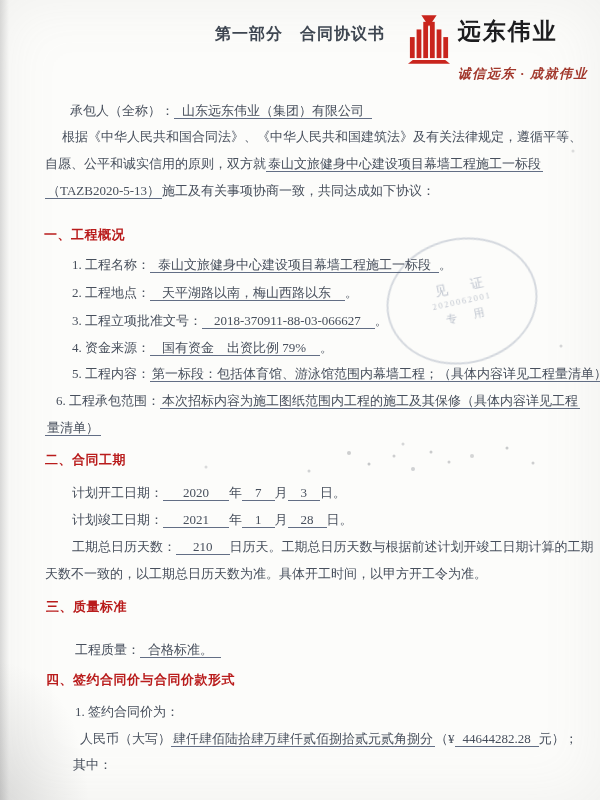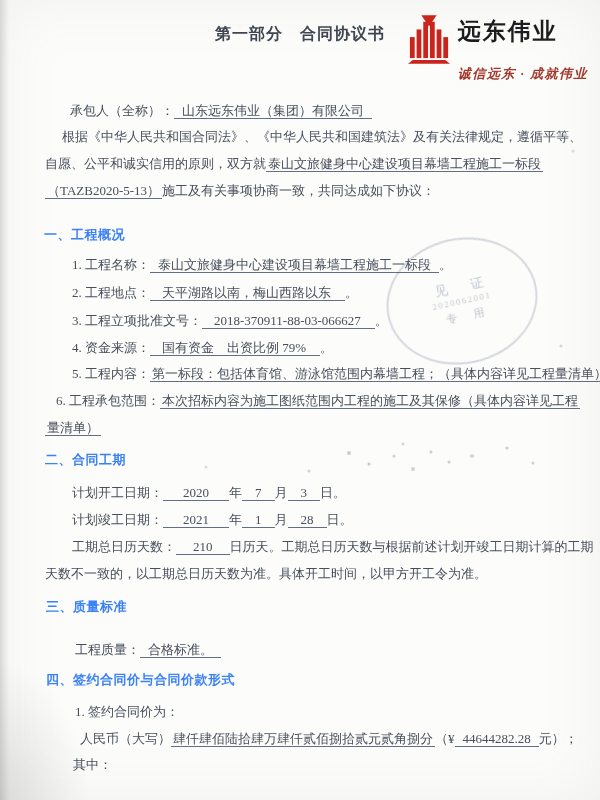--- a/index.html
+++ b/index.html
@@ -8,21 +8,21 @@
     background:#fcfcfa;
     font-family:"Liberation Serif","DejaVu Serif",serif;
     color:#464e5b;
     box-shadow:inset 0 0 60px rgba(140,140,135,0.10);
   }
   .edge-left{position:absolute;left:0;top:0;width:10px;height:800px;
     background:linear-gradient(to right,rgba(110,110,112,0.22),rgba(110,110,112,0) 90%);}
   .corner-bl{position:absolute;left:0;bottom:0;width:90px;height:140px;
     background:radial-gradient(ellipse at 0% 100%,rgba(100,100,102,0.18),rgba(100,100,102,0) 70%);}
   .ln{position:absolute;white-space:nowrap;font-size:13px;line-height:20px;color:#474f5c;}
-  .h{font-weight:700;color:#3b82f6;letter-spacing:0.5px;}
+  .h{font-weight:700;color:#b91c1c;letter-spacing:0.5px;}
   .title{position:absolute;top:24px;left:0;width:100%;text-align:center;
     font-size:16px;font-weight:700;letter-spacing:1px;color:#3e4651;}
   .u{border-bottom:1px solid rgba(70,85,112,0.85);padding:0 2px;}
   .pad-r-lg{padding-right:44px;}
   .pad-r-md{padding-right:26px;}
   .pad-sm{padding-left:8px;padding-right:8px;}
   .pad-md{padding-left:12px;padding-right:14px;}
   .blank-y{padding:0 20px;}
   .blank-md{padding:0 13px;}
   .blank-d{padding:0 17px;}

